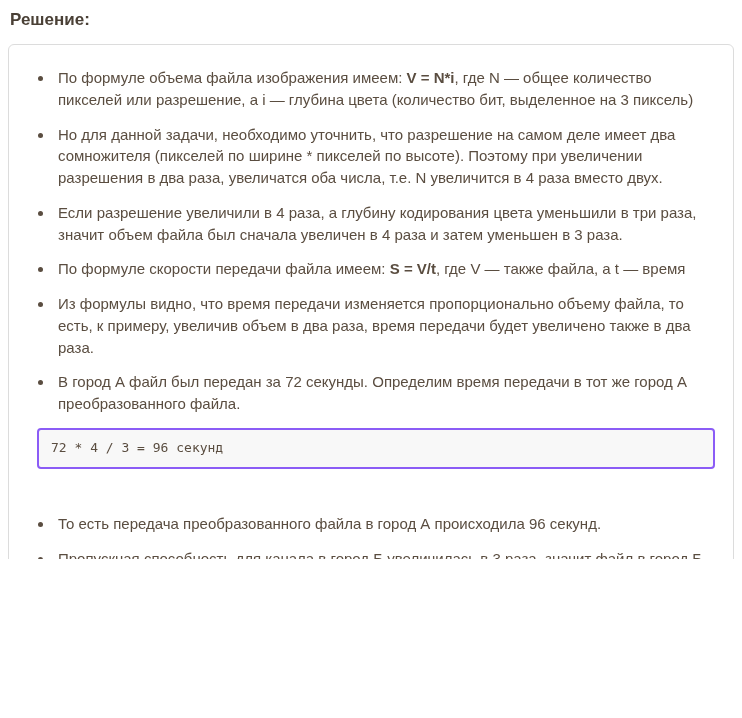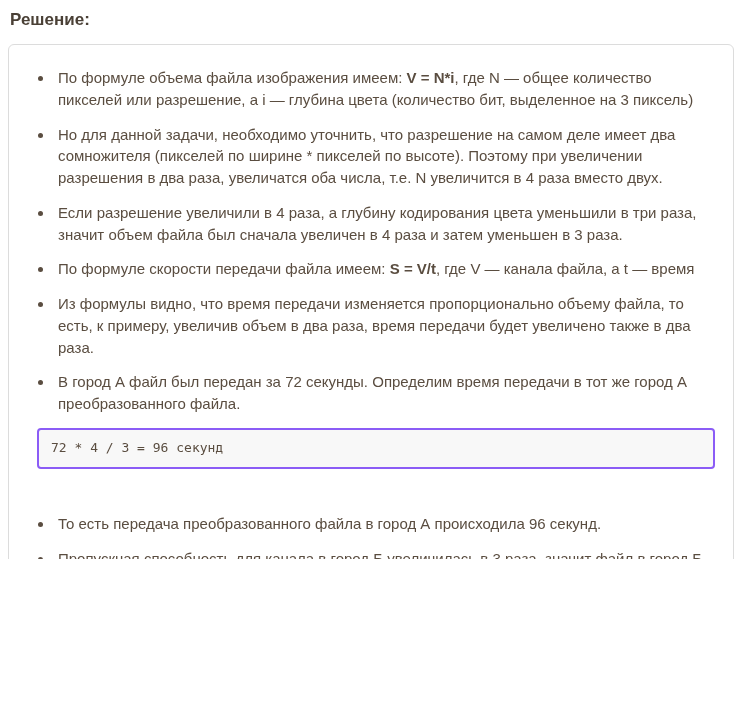--- a/index.html
+++ b/index.html
@@ -74,21 +74,21 @@
 <div class="page">
 
   <h2 class="page-title">Решение:</h2>
 
   <div class="solution-box">
 
     <ul class="steps part1">
       <li><span>По формуле объема файла изображения имеем: </span><b class="inline-bold">V = N*i</b><span>, где N — общее количество пикселей или разрешение, а i — глубина цвета (количество бит, выделенное на 3 пиксель)</span></li>
       <li><span>Но для данной задачи, необходимо уточнить, что разрешение на самом деле имеет два сомножителя (пикселей по ширине * пикселей по высоте). Поэтому при увеличении разрешения в два раза, увеличатся оба числа, т.е. N увеличится в 4 раза вместо двух.</span></li>
       <li><span>Если разрешение увеличили в 4 раза, а глубину кодирования цвета уменьшили в три раза, значит объем файла был сначала увеличен в 4 раза и затем уменьшен в 3 раза.</span></li>
-      <li><span>По формуле скорости передачи файла имеем: </span><b class="inline-bold">S = V/t</b><span>, где V — канала файла, а t — время</span></li>
+      <li><span>По формуле скорости передачи файла имеем: </span><b class="inline-bold">S = V/t</b><span>, где V — также файла, а t — время</span></li>
       <li><span>Из формулы видно, что время передачи изменяется пропорционально объему файла, то есть, к примеру, увеличив объем в два раза, время передачи будет увеличено также в два раза.</span></li>
       <li><span>В город А файл был передан за 72 секунды. Определим время передачи в тот же город А преобразованного файла.</span></li>
     </ul>
 
     <div class="code-block first">
       <span>72 * 4 / 3 = 96 секунд</span>
     </div>
 
     <ul class="steps part2">
       <li><span>То есть передача преобразованного файла в город А происходила 96 секунд.</span></li>

